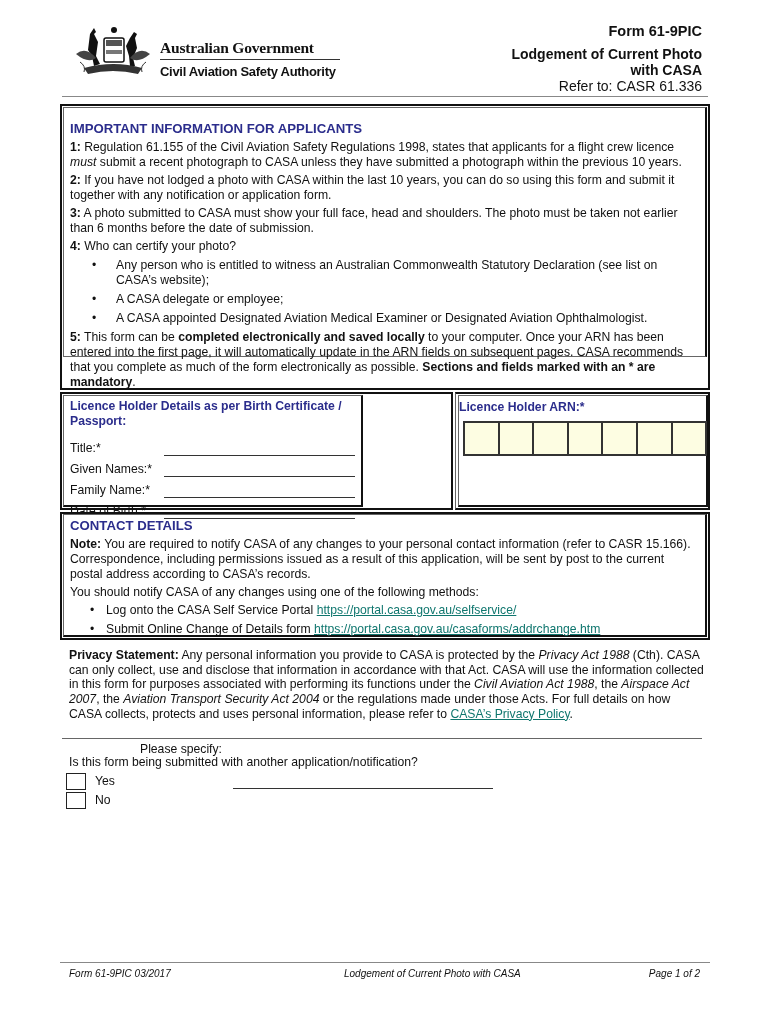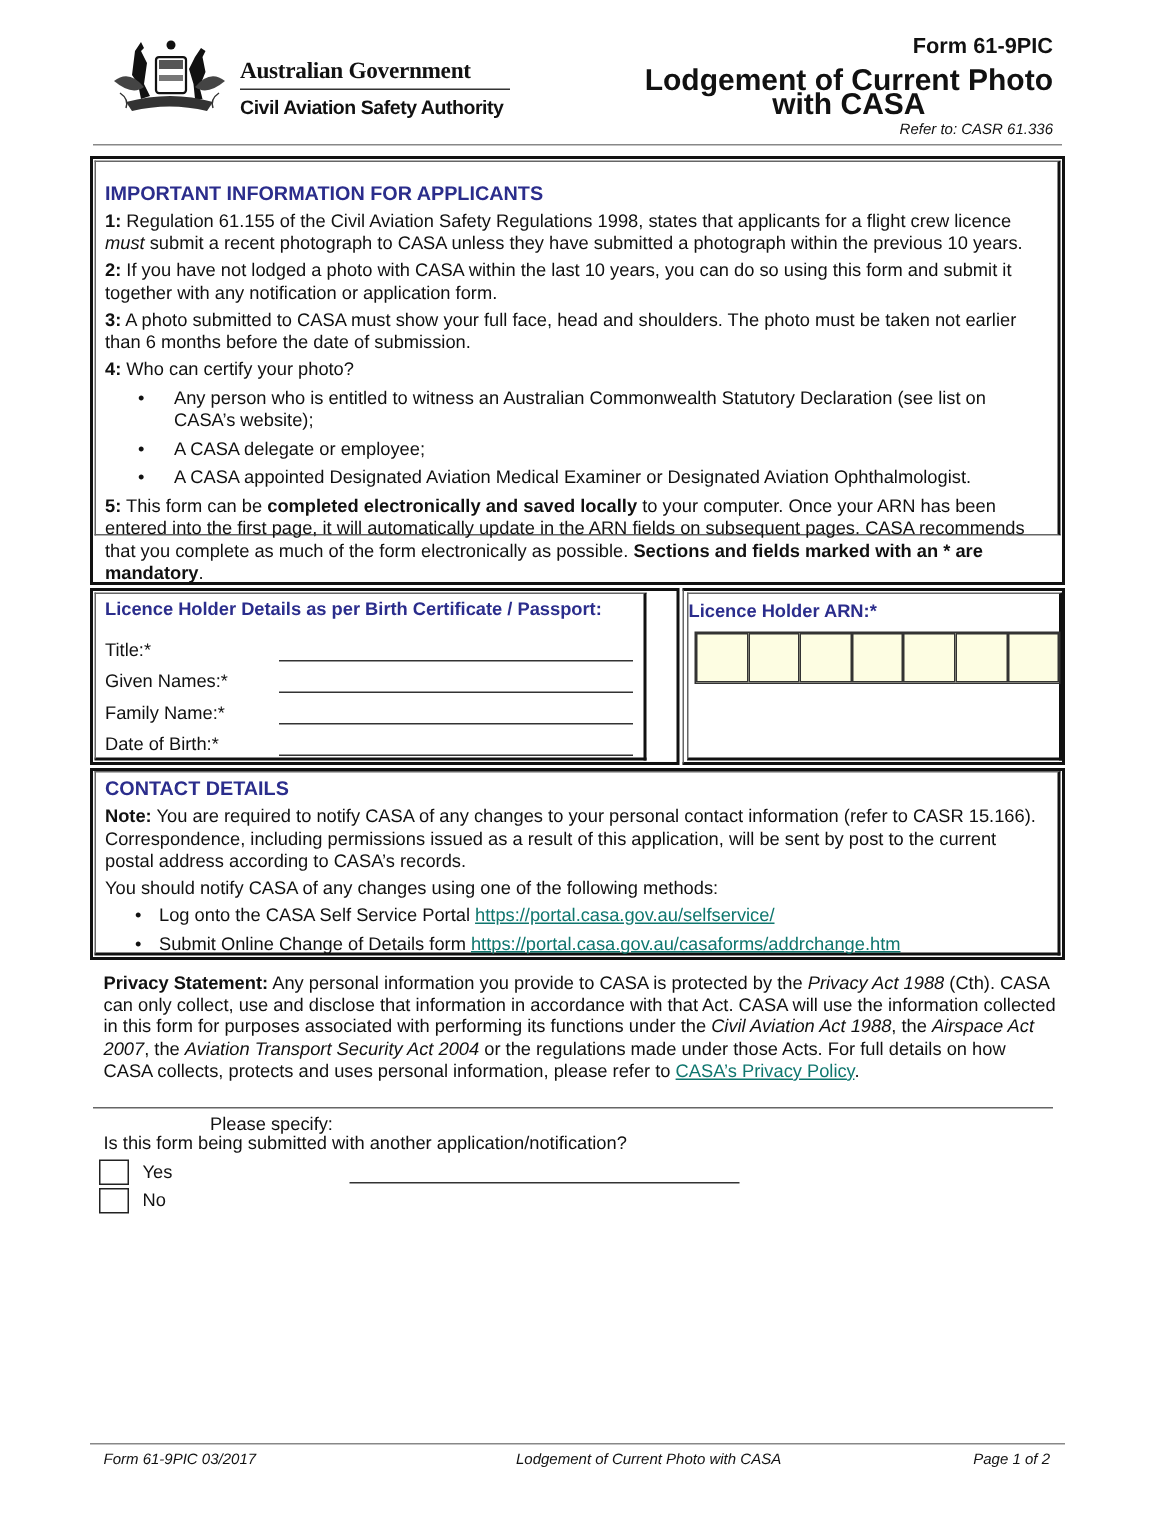--- a/index.html
+++ b/index.html
@@ -5,36 +5,36 @@
   * { box-sizing: border-box; margin: 0; padding: 0; }
   html, body { width: 770px; height: 1024px; background: #ffffff; }
   body { font-family: "Liberation Sans", sans-serif; color: #111; font-size: 12.2px; line-height: 15px; position: relative; overflow: hidden; }
 
   .header { position: absolute; left: 0; top: 0; width: 770px; height: 100px; }
   .crest { position: absolute; left: 70px; top: 24px; width: 86px; height: 56px; }
   .gov-name { position: absolute; left: 160px; top: 40px; font-family: "Liberation Serif", serif; font-weight: bold; font-size: 15.5px; letter-spacing: -0.2px; }
   .gov-rule { position: absolute; left: 160px; top: 59px; width: 180px; border-top: 1px solid #333; }
   .agency-name { position: absolute; left: 160px; top: 64px; font-family: Liberation Sans, sans-serif; font-weight: bold; font-size: 13px; letter-spacing: -0.3px; }
   .form-code { position: absolute; right: 68px; top: 24px; font-weight: bold; font-size: 14.5px; }
-  .form-title { position: absolute; right: 68px; top: 46px; font-weight: bold; font-size: 20px; text-align: center; line-height: 16px; }
-  .refer { position: absolute; right: 68px; top: 79px; font-size: 10px; font-style: italic; }
+  .form-title { position: absolute; right: 68px; top: 46px; font-weight: bold; font-size: 14px; text-align: right; line-height: 16px; }
+  .refer { position: absolute; right: 68px; top: 79px; font-size: 14px; }
   .header-rule { position: absolute; left: 62px; top: 96px; width: 646px; border-top: 1px solid #888; }
   .outer { position: absolute; border: 1px solid #444; }
 
   .info-outer { left: 60px; top: 104px; width: 650px; height: 286px; border: 2px solid #111; }
   .info-box { position: absolute; left: 63px; top: 107px; width: 644px; height: 250px; border: 1px solid #666; border-right: 2px solid #111; padding: 13px 6px; }
   .section-title { color: #2b2d8c; font-weight: bold; font-size: 13.2px; margin-bottom: 4px; }
   .para { margin-bottom: 3px; }
   .para b { font-weight: bold; }
   .bullets { list-style: none; margin: 4px 0 2px 0; }
   .bullets li { position: relative; padding-left: 46px; margin-bottom: 4px; }
   .bullets li::before { content: "•"; position: absolute; left: 22px; top: 0; }
 
   .lh-outer { position: absolute; left: 60px; top: 392px; width: 393px; height: 118px; border: 2px solid #111; }
-  .lh-box { position: absolute; left: 63px; top: 395px; width: 368px; height: 112px; border: 2px solid #111; border-left: 1px solid #666; border-top: 1px solid #666; padding: 3px 6px; }
+  .lh-box { position: absolute; left: 63px; top: 395px; width: 300px; height: 112px; border: 2px solid #111; border-left: 1px solid #666; border-top: 1px solid #666; padding: 3px 6px; }
   .lh-title { color: #2b2d8c; font-weight: bold; font-size: 12.2px; margin-bottom: 6px; }
   .field-row { display: flex; align-items: flex-end; height: 21px; }
   .field-label { width: 116px; }
   .field-line { width: 236px; border-bottom: 1px solid #333; height: 13px; }
 
   .arn-outer { position: absolute; left: 455px; top: 392px; width: 255px; height: 118px; border: 2px solid #111; border-left: 1px solid #666; }
   .arn-box { position: absolute; left: 458px; top: 395px; width: 250px; height: 112px; border: 2px solid #111; border-left: 1px solid #666; border-top: 1px solid #666; }
   .arn-title { color: #2b2d8c; font-weight: bold; font-size: 12.2px; text-align: left; margin-top: 4px; }
   .arn-cells { position: absolute; left: 4px; top: 25px; display: flex; border: 1px solid #333; }
   .arn-cell { width: 34.6px; height: 33px; background: #fdfde2; border: 1.5px solid #333; }

